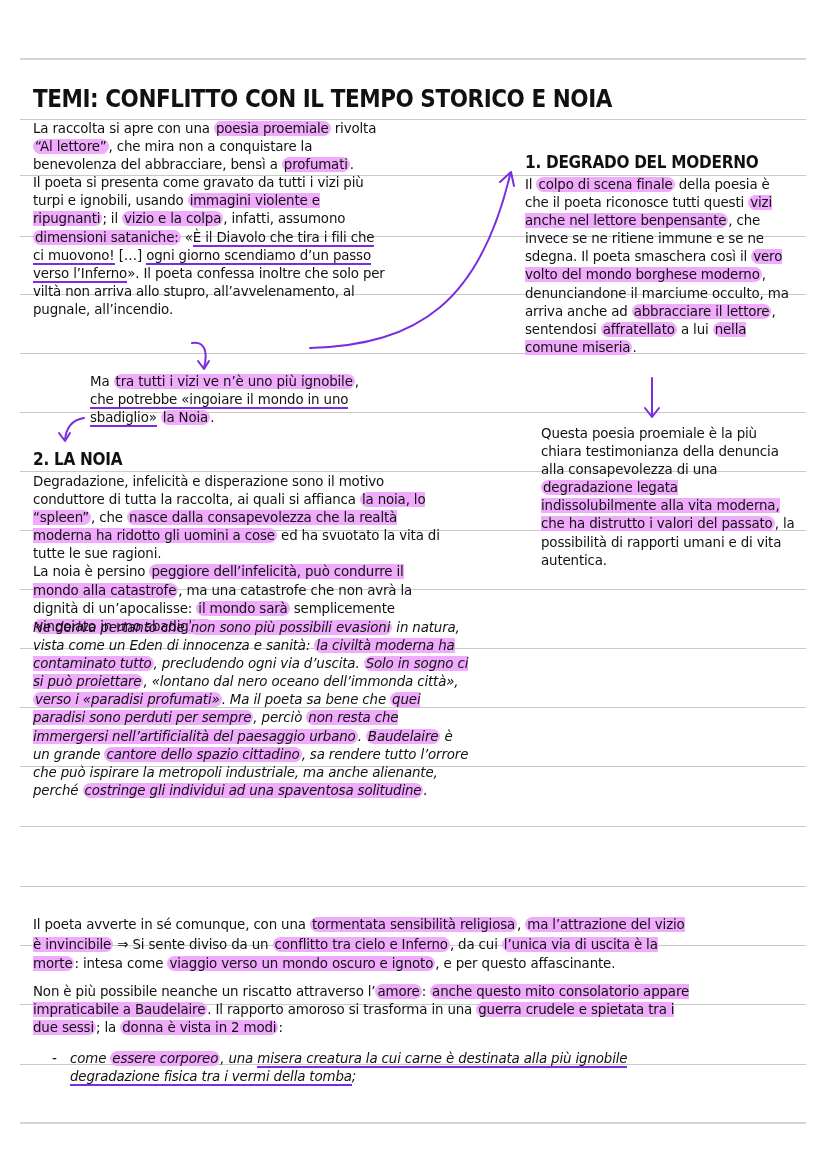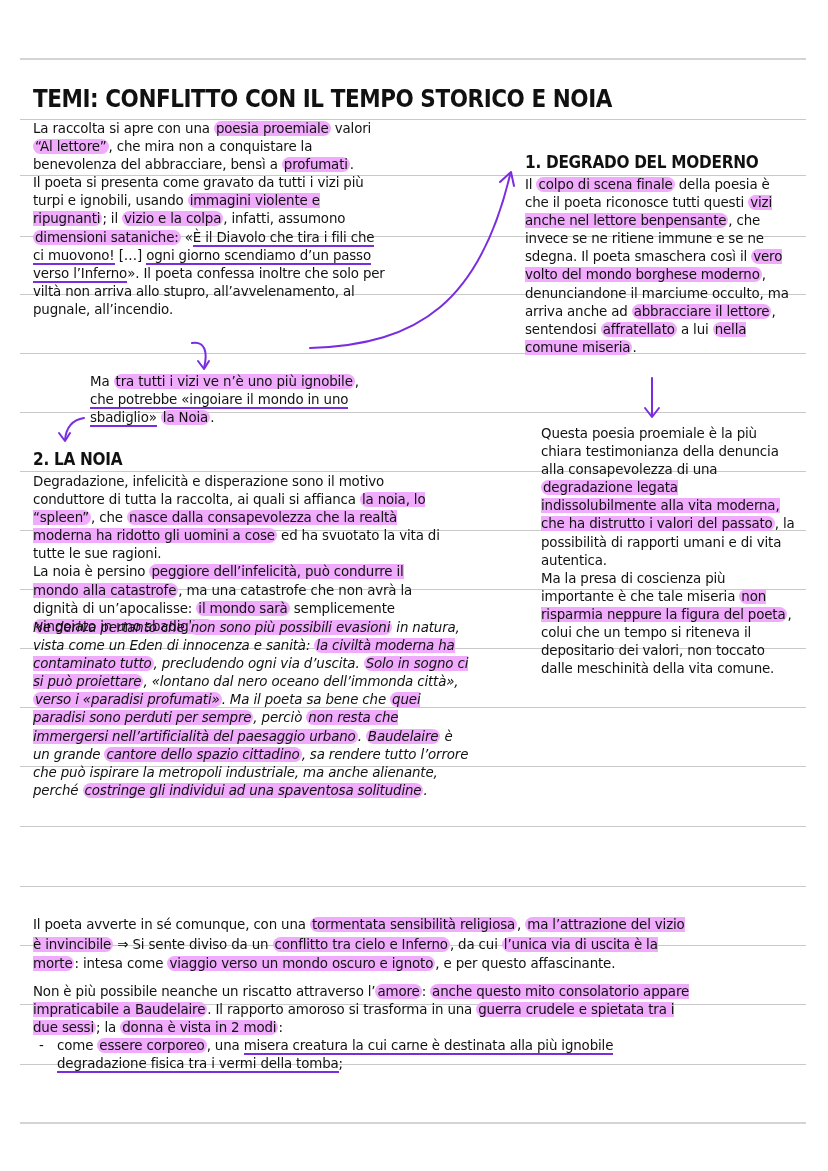--- a/index.html
+++ b/index.html
@@ -9,21 +9,21 @@
   .rule.thin { height: 1px; background: #c9c9c9; }
   .title { position: absolute; left: 33px; top: 84px; font-family: "DejaVu Sans", sans-serif;
            font-weight: bold; font-size: 25px; letter-spacing: -0.5px; transform: scaleX(0.86);
            transform-origin: left top; white-space: nowrap; }
   .h2 { position: absolute; font-weight: bold; font-size: 17px; letter-spacing: -0.3px;
         transform: scaleX(0.9); transform-origin: left top; white-space: nowrap; }
   .block { position: absolute; font-size: 13.4px; line-height: 18.1px; letter-spacing: -0.15px; }
   .block p { margin: 0; }
   .hl { background: #f0abfc; border-radius: 8px; padding: 0 2px; }
   .ul { border-bottom: 2px solid #7a2de0; }
-  ul.dash { list-style: none; margin: 0; padding: 0; }
+  ul.dash { list-style: none; margin: 13px; padding: 0; font-style: italic; }
   ul.dash li { position: relative; padding-left: 24px; }
   ul.dash li::before { content: "-"; position: absolute; left: 6px; }
   svg.arrows { position: absolute; left: 0; top: 0; width: 828px; height: 1171px; pointer-events: none; }
 </style>
 </head>
 <body>
 
 <div class="rule" style="top:58px"></div>
 <div class="rule thin" style="top:119px"></div>
 <div class="rule thin" style="top:175px"></div>
@@ -40,35 +40,34 @@
 <div class="rule thin" style="top:826px"></div>
 <div class="rule thin" style="top:886px"></div>
 <div class="rule thin" style="top:945px"></div>
 <div class="rule thin" style="top:1004px"></div>
 <div class="rule thin" style="top:1064px"></div>
 <div class="rule" style="top:1122px"></div>
 
 <div class="title">TEMI: CONFLITTO CON IL TEMPO STORICO E NOIA</div>
 
 <div class="block" style="left:33px; top:120px; width:355px;">
-  <p><span>La raccolta si apre con una </span><span class="hl">poesia proemiale</span><span> valori </span><span class="hl">“Al lettore”</span><span>, che mira non a conquistare la benevolenza del abbracciare, bensì a </span><span class="hl">profumati</span><span>.</span></p>
+  <p><span>La raccolta si apre con una </span><span class="hl">poesia proemiale</span><span> rivolta </span><span class="hl">“Al lettore”</span><span>, che mira non a conquistare la benevolenza del abbracciare, bensì a </span><span class="hl">profumati</span><span>.</span></p>
   <p><span>Il poeta si presenta come gravato da tutti i vizi più turpi e ignobili, usando </span><span class="hl">immagini violente e ripugnanti</span><span>; il </span><span class="hl">vizio e la colpa</span><span>, infatti, assumono </span><span class="hl">dimensioni sataniche:</span><span> «</span><span class="ul">È il Diavolo che tira i fili che ci muovono!</span><span> […] </span><span class="ul">ogni giorno scendiamo d’un passo verso l’Inferno</span><span>». Il poeta confessa inoltre che solo per viltà non arriva allo stupro, all’avvelenamento, al pugnale, all’incendio.</span></p>
 </div>
 
 <div class="block" style="left:90px; top:373px; width:285px;">
   <p><span>Ma </span><span class="hl">tra tutti i vizi ve n’è uno più ignobile</span><span>, </span><span class="ul">che potrebbe «ingoiare il mondo in uno sbadiglio»</span><span> </span><span class="hl">la Noia</span><span>.</span></p>
 </div>
 
 <div class="h2" style="left:525px; top:152px;">1. DEGRADO DEL MODERNO</div>
 <div class="block" style="left:525px; top:176px; width:270px;">
   <p><span>Il </span><span class="hl">colpo di scena finale</span><span> della poesia è che il poeta riconosce tutti questi </span><span class="hl">vizi anche nel lettore benpensante</span><span>, che invece se ne ritiene immune e se ne sdegna. Il poeta smaschera così il </span><span class="hl">vero volto del mondo borghese moderno</span><span>, denunciandone il marciume occulto, ma arriva anche ad </span><span class="hl">abbracciare il lettore</span><span>, sentendosi </span><span class="hl">affratellato</span><span> a lui </span><span class="hl">nella comune miseria</span><span>.</span></p>
 </div>
 <div class="block" style="left:541px; top:425px; width:255px;">
   <p><span>Questa poesia proemiale è la più chiara testimonianza della denuncia alla consapevolezza di una </span><span class="hl">degradazione legata indissolubilmente alla vita moderna, che ha distrutto i valori del passato</span><span>, la possibilità di rapporti umani e di vita autentica.</span></p>
-  <p><span>Ma la presa di coscienza più importante è che tale miseria </span><span class="hl">non risparmia neppure la figura del poeta</span><span>, colui che un tempo si riteneva il depositario dei valori, non toccato dalle meschinità della vita comune.</span></p>
 </div>
 
 <div class="h2" style="left:33px; top:449px;">2. LA NOIA</div>
 <div class="block" style="left:33px; top:473px; width:420px;">
   <p><span>Degradazione, infelicità e disperazione sono il motivo conduttore di tutta la raccolta, ai quali si affianca </span><span class="hl">la noia, lo “spleen”</span><span>, che </span><span class="hl">nasce dalla consapevolezza che la realtà moderna ha ridotto gli uomini a cose</span><span> ed ha svuotato la vita di tutte le sue ragioni.</span></p>
   <p><span>La noia è persino </span><span class="hl">peggiore dell’infelicità, può condurre il mondo alla catastrofe</span><span>, ma una catastrofe che non avrà la dignità di un’apocalisse: </span><span class="hl">il mondo sarà</span><span> semplicemente </span><span class="hl">«ingoiato in uno sbadiglio»</span><span>.</span></p>
 </div>
 <div class="block" style="left:33px; top:619px; width:440px;font-style:italic;">
   <p><span>Ne deriva pertanto che </span><span class="hl">non sono più possibili evasioni</span><span> in natura, vista come un Eden di innocenza e sanità: </span><span class="hl">la civiltà moderna ha contaminato tutto</span><span>, precludendo ogni via d’uscita. </span><span class="hl">Solo in sogno ci si può proiettare</span><span>, «lontano dal nero oceano dell’immonda città», </span><span class="hl">verso i «paradisi profumati»</span><span>. Ma il poeta sa bene che </span><span class="hl">quei paradisi sono perduti per sempre</span><span>, perciò </span><span class="hl">non resta che immergersi nell’artificialità del paesaggio urbano</span><span>. </span><span class="hl">Baudelaire</span><span> è un grande </span><span class="hl">cantore dello spazio cittadino</span><span>, sa rendere tutto l’orrore che può ispirare la metropoli industriale, ma anche alienante, perché </span><span class="hl">costringe gli individui ad una spaventosa solitudine</span><span>.</span></p>
 </div>

